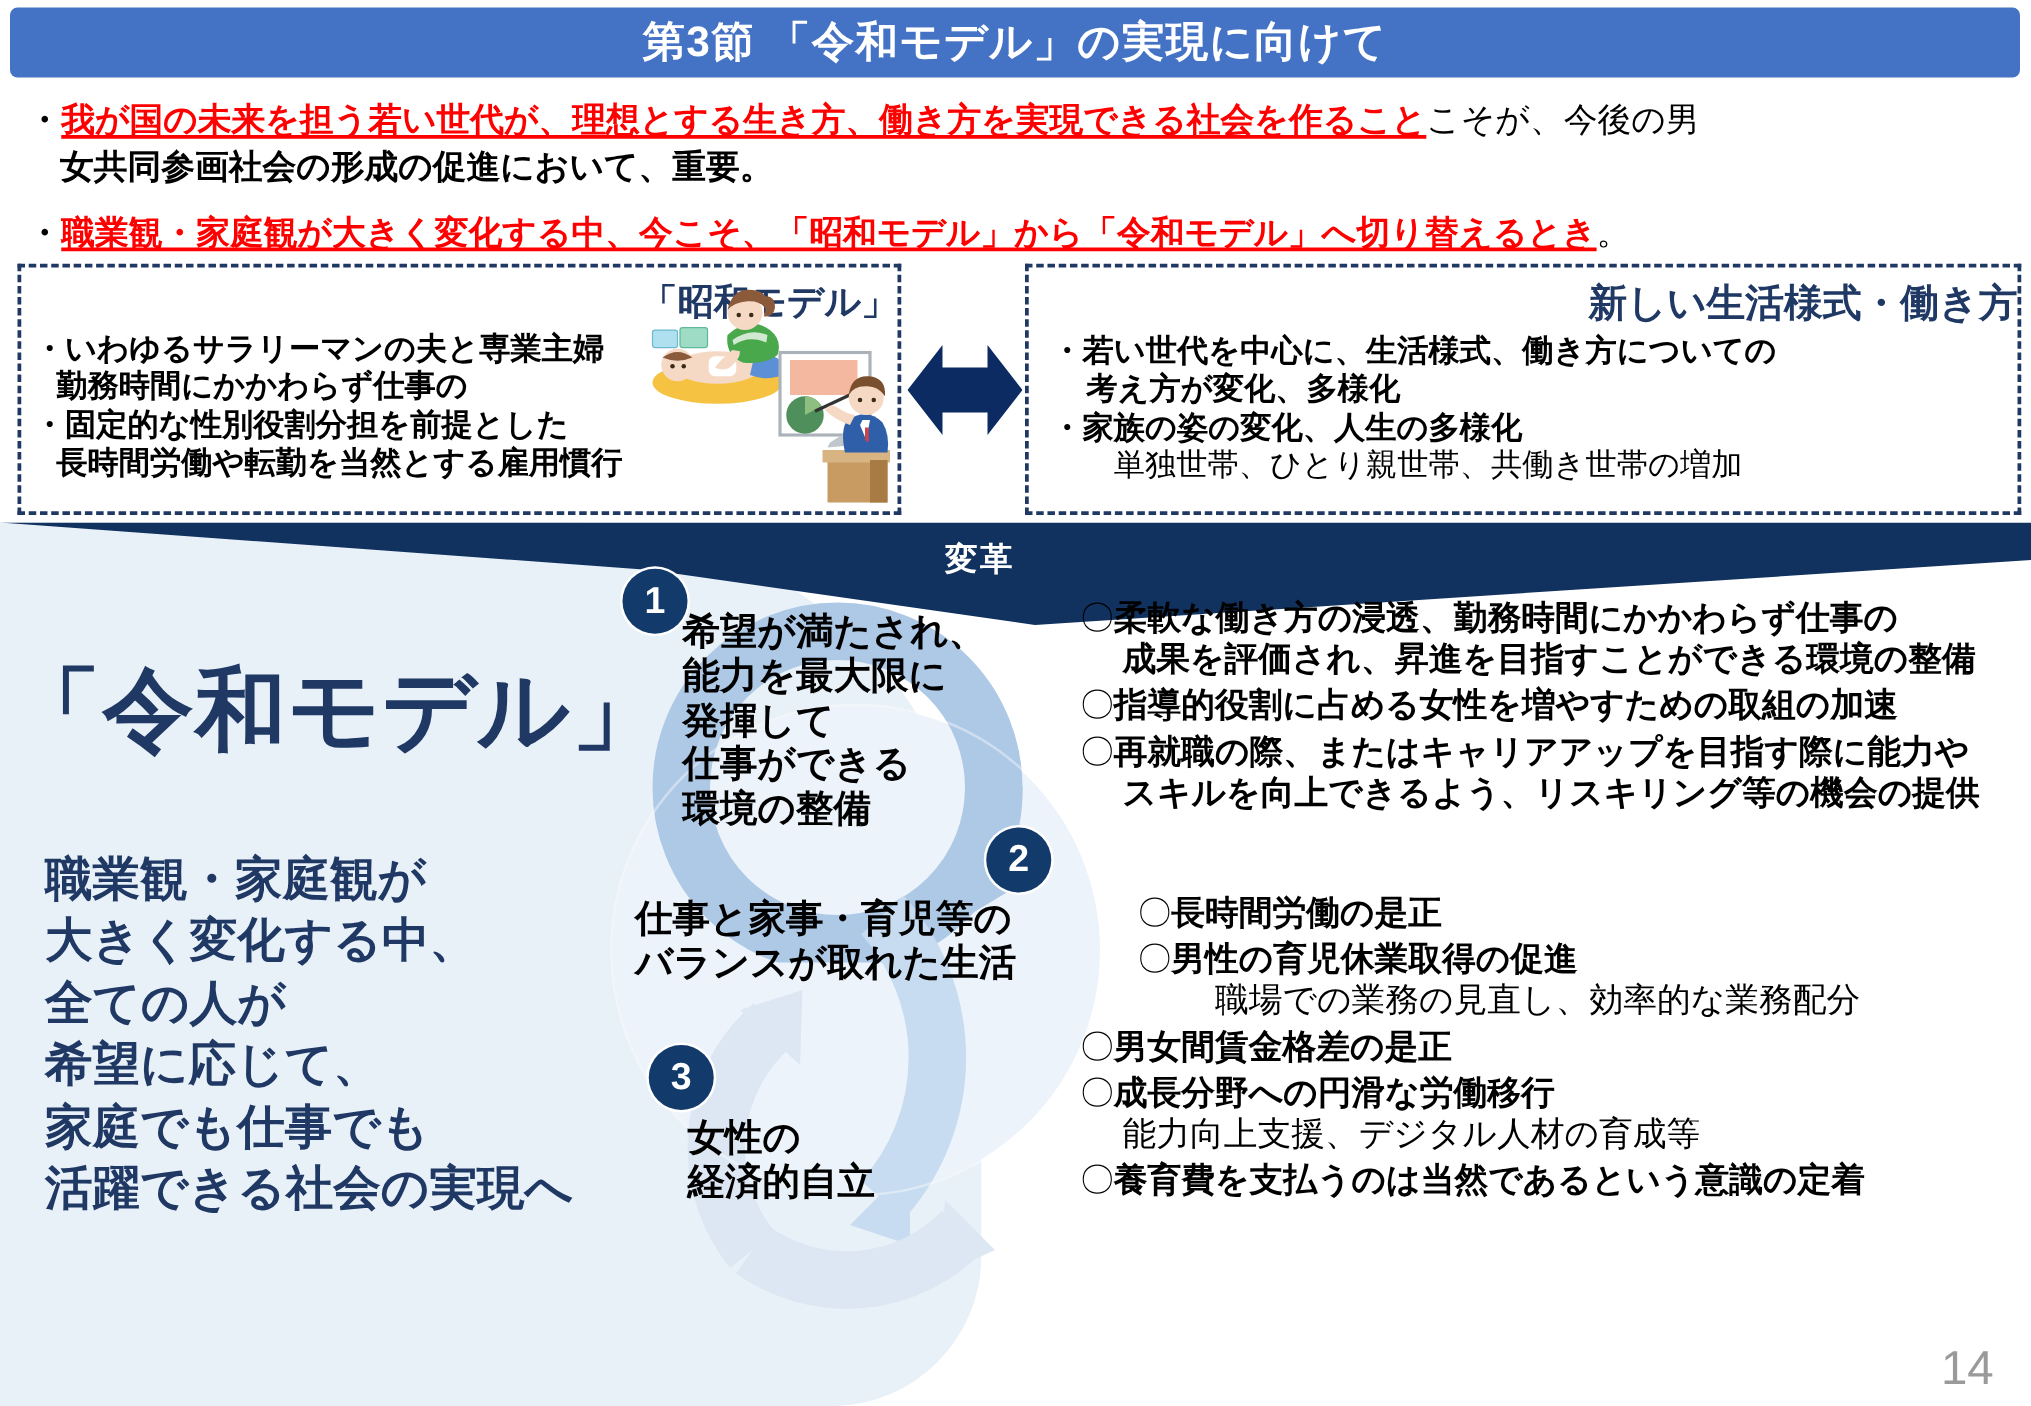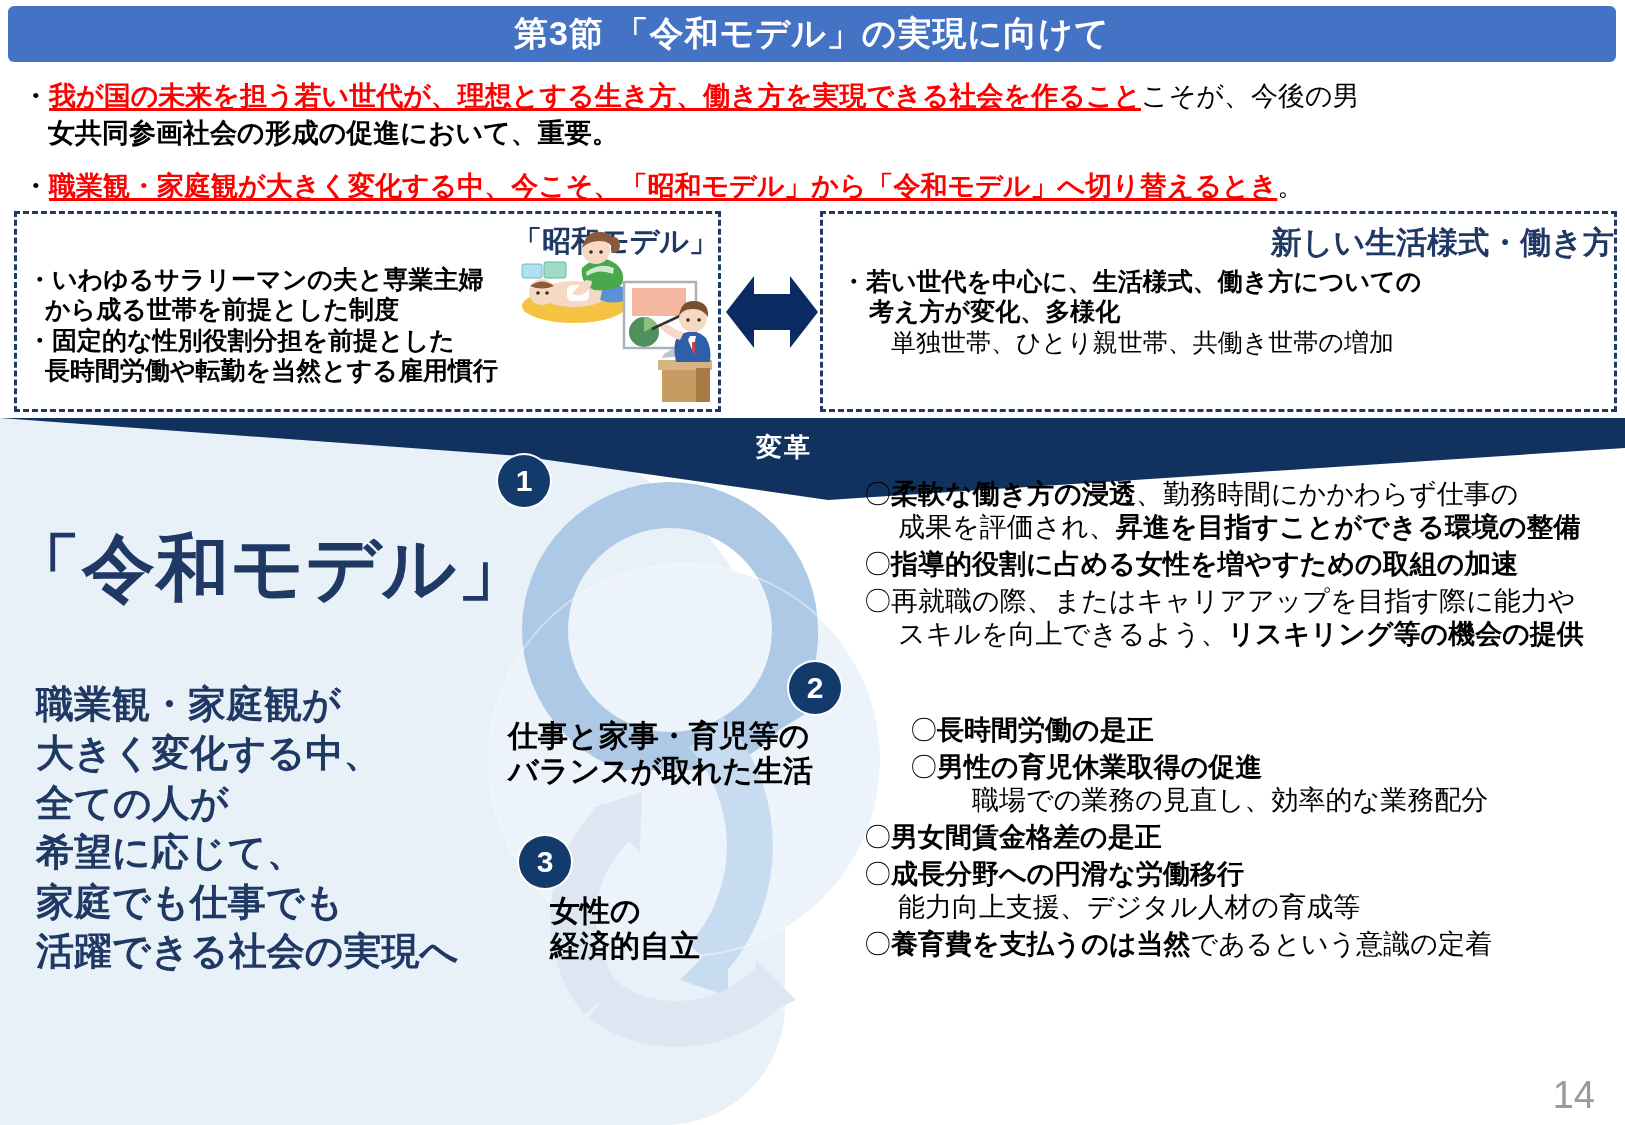--- a/index.html
+++ b/index.html
@@ -228,21 +228,21 @@
   #group-c { left: 864px; top: 821px; width: 760px; }
 
   .bullet {
     font-size: 27px;
     line-height: 1.22;
     margin-bottom: 4px;
     white-space: nowrap;
   }
   .bullet .mark { font-weight: normal; }
   .bullet .b { font-weight: bold; }
-  .bullet .n { font-weight: normal; }
+  .bullet .n { font-weight: bold; }
   .sub {
     display: block;
     margin-left: 34px;
     font-size: 27px;
     font-weight: normal;
     line-height: 1.22;
   }
   .sub.deep { margin-left: 62px; }
 
   
@@ -271,21 +271,21 @@
     <span class="cont">女共同参画社会の形成の促進において、重要。</span>
   </div>
 
   <div id="lead-2" class="lead">
     <span class="dot">・</span><span class="red-ul">職業観・家庭観が大きく変化する中、今こそ、「昭和モデル」から「令和モデル」へ切り替えるとき</span><span class="tail">。</span>
   </div>
 
   <div id="box-showa" class="dash-box">
     <div class="box-head">「昭和モデル」</div>
     <div class="box-line">・いわゆるサラリーマンの夫と専業主婦</div>
-    <div class="box-line indent">から成る世帯を前提とした制度</div>
+    <div class="box-line indent">勤務時間にかかわらず仕事の</div>
     <div class="box-line">・固定的な性別役割分担を前提とした</div>
     <div class="box-line indent">長時間労働や転勤を当然とする雇用慣行</div>
 
     <div id="illustration">
       <svg viewBox="0 0 200 180" width="200" height="180" xmlns="http://www.w3.org/2000/svg">
 
         <ellipse cx="62" cy="82" rx="52" ry="17" fill="#F5C242"></ellipse>
 
         <ellipse cx="62" cy="70" rx="34" ry="13" fill="#F6D9C4"></ellipse>
 
@@ -342,20 +342,21 @@
   <div id="double-arrow">
     <svg viewBox="0 0 92 108" width="92" height="108" xmlns="http://www.w3.org/2000/svg">
       <polygon points="0,54 28,18 28,36 64,36 64,18 92,54 64,90 64,72 28,72 28,90" fill="#0D2B63"></polygon>
     </svg>
   </div>
 
   <div id="box-new" class="dash-box">
     <div class="box-head">新しい生活様式・働き方</div>
     <div class="box-line">・若い世代を中心に、生活様式、働き方についての</div>
     <div class="box-line indent">考え方が変化、多様化</div>
+    <div class="box-line">・家族の姿の変化、人生の多様化</div>
     <div class="box-line indent2">単独世帯、ひとり親世帯、共働き世帯の増加</div>
   </div>
 
   <div id="henkaku">
     <svg viewBox="0 0 1625 82" width="1625" height="82" preserveAspectRatio="none" xmlns="http://www.w3.org/2000/svg">
       <polygon points="0,0 1625,0 1625,30 828,82 520,38" fill="#11315F"></polygon>
     </svg>
     <span class="label">変革</span>
   </div>
 
@@ -401,20 +402,27 @@
     <div>全ての人が</div>
     <div>希望に応じて、</div>
     <div>家庭でも仕事でも</div>
     <div>活躍できる社会の実現へ</div>
   </div>
 
   <div id="badge-1" class="num-badge">1</div>
   <div id="badge-2" class="num-badge">2</div>
   <div id="badge-3" class="num-badge">3</div>
 
+  <div id="cycle-label-1" class="cycle-label">
+    <div>希望が満たされ、</div>
+    <div>能力を最大限に</div>
+    <div>発揮して</div>
+    <div>仕事ができる</div>
+    <div>環境の整備</div>
+  </div>
   <div id="cycle-label-2" class="cycle-label">
     <div>仕事と家事・育児等の</div>
     <div>バランスが取れた生活</div>
   </div>
   <div id="cycle-label-3" class="cycle-label">
     <div>女性の</div>
     <div>経済的自立</div>
   </div>
 
   <div id="group-a" class="bullet-group">

